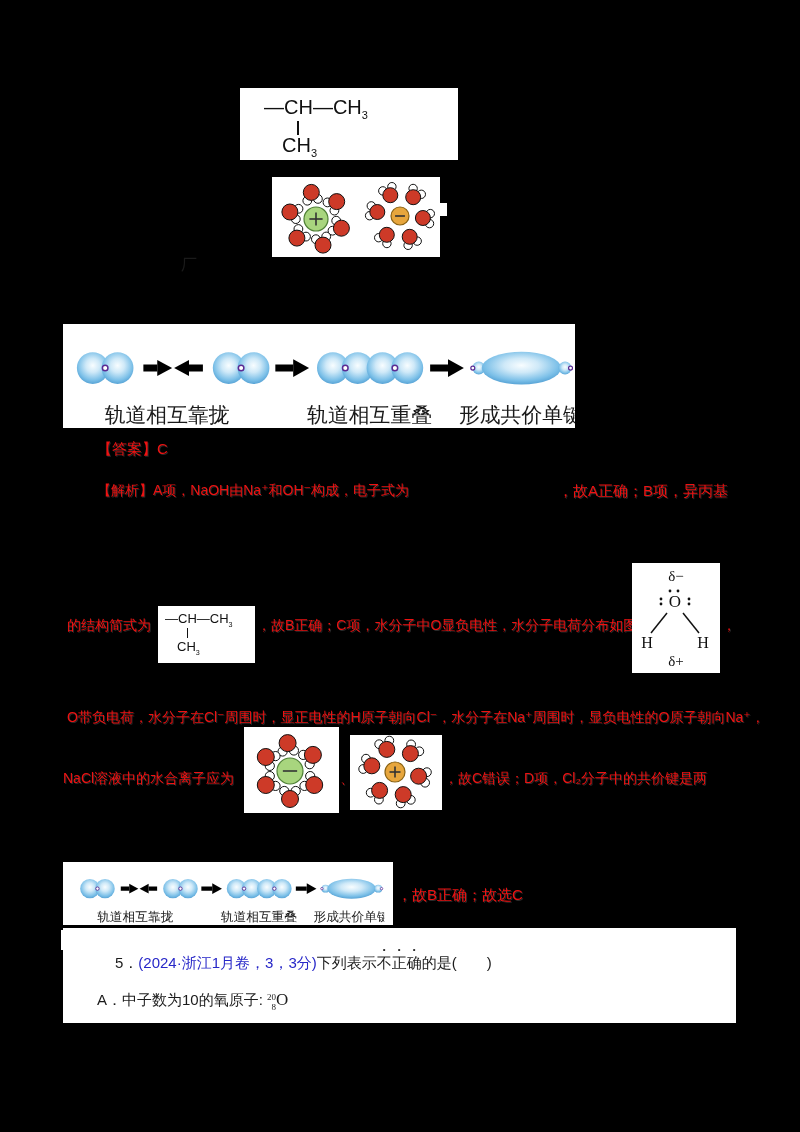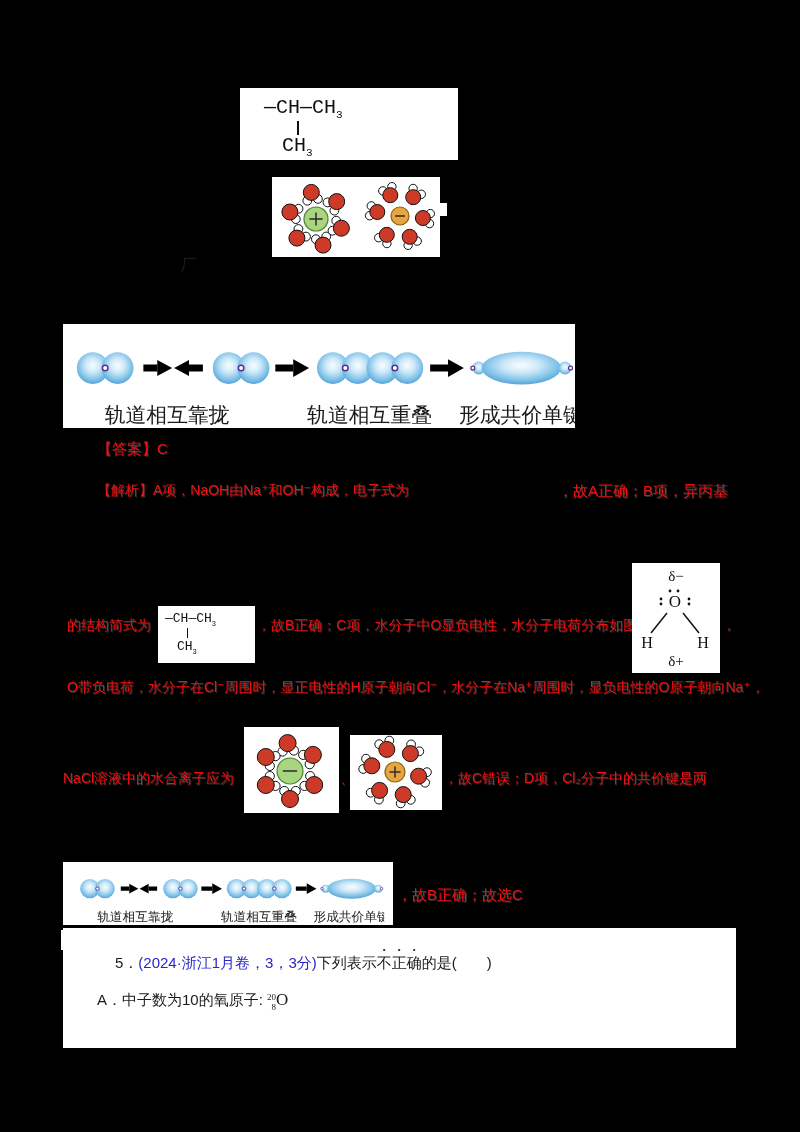--- a/index.html
+++ b/index.html
@@ -7,21 +7,21 @@
   }
   *{margin:0;padding:0;box-sizing:border-box}
   body{background:#000;font-family:"Liberation Sans","DejaVu Sans",sans-serif}
   #screen{position:relative;width:800px;height:1132px;background:var(--bg);overflow:hidden}
   .panel{position:absolute;background:var(--panel);color:var(--ink)}
   .red{position:absolute;color:var(--red);font-weight:400;white-space:nowrap;
        text-shadow:1px 1px 0 rgba(90,90,90,.45);font-size:15px}
   .red.sz14{font-size:14px}
 
   
-  .structf{position:relative;width:100%;height:100%;font-family:Liberation Mono, monospace;color:#111}
+  .structf{position:relative;width:100%;height:100%;font-family:Liberation Sans, sans-serif;color:#111}
   .sf-row1,.sf-row2{position:absolute;white-space:nowrap}
   .structf sub{font-size:.55em}
   .s-big{font-size:20px}
   .s-big .sf-row1{left:24px;top:8px}
   .s-big .sf-vline{position:absolute;left:57px;top:33px;width:1.5px;height:14px;background:#111}
   .s-big .sf-row2{left:42px;top:46px}
   .s-small{font-size:13px}
   .s-small .sf-row1{left:7px;top:5px}
   .s-small .sf-vline{position:absolute;left:29px;top:22px;width:1.2px;height:10px;background:#111}
   .s-small .sf-row2{left:19px;top:33px}
@@ -204,21 +204,21 @@
       <text x="43" y="44" text-anchor="middle" class="wt-o">O</text>
       <line x1="35" y1="50" x2="19" y2="70" stroke="#111" stroke-width="1.5"></line>
       <line x1="51" y1="50" x2="67" y2="70" stroke="#111" stroke-width="1.5"></line>
       <text x="15" y="85" text-anchor="middle" class="wt-h">H</text>
       <text x="71" y="85" text-anchor="middle" class="wt-h">H</text>
       <text x="44" y="103" text-anchor="middle" class="wt">δ+</text>
     </svg>
   </div>
   <div class="red sz14" style="left:722px;top:617px">，</div>
 
-  <div class="red sz14" style="left:67px;top:679px">O带负电荷，水分子在Cl⁻周围时，显正电性的H原子朝向Cl⁻，水分子在Na⁺周围时，显负电性的O原子朝向Na⁺，</div>
+  <div class="red sz14" style="left:67px;top:709px">O带负电荷，水分子在Cl⁻周围时，显正电性的H原子朝向Cl⁻，水分子在Na⁺周围时，显负电性的O原子朝向Na⁺，</div>
 
   <div class="red sz14" style="left:63px;top:770px">NaCl溶液中的水合离子应为</div>
   <div class="panel" style="left:244px;top:727px;width:95px;height:86px">
     <svg id="ions-ans1" viewBox="0 0 95 86" width="95" height="86">
         <circle cx="49.9" cy="23.5" r="4.6" fill="#ffffff" stroke="#111" stroke-width="1"></circle>
         <circle cx="38.6" cy="24.5" r="4.6" fill="#ffffff" stroke="#111" stroke-width="1"></circle>
         <circle cx="43.6" cy="16.1" r="8.5" fill="#cd3a28" stroke="#111" stroke-width="1"></circle>
         <circle cx="65.7" cy="37.2" r="4.6" fill="#ffffff" stroke="#111" stroke-width="1"></circle>
         <circle cx="59.2" cy="27.9" r="4.6" fill="#ffffff" stroke="#111" stroke-width="1"></circle>
         <circle cx="68.9" cy="27.9" r="8.5" fill="#cd3a28" stroke="#111" stroke-width="1"></circle>
@@ -268,21 +268,21 @@
 
 
   <div class="panel" style="left:63px;top:862px;width:330px;height:63px">
     <svg class="orb-box" viewBox="0 0 516 104" width="330" height="63">
         <use href="#orbfig"></use>
       </svg>
   </div>
   <div class="red" style="left:397px;top:886px">，故B正确；故选C</div>
 
   <div class="panel" style="left:61px;top:930px;width:10px;height:20px"></div>
-  <div class="panel" style="left:63px;top:928px;width:673px;height:120px">
+  <div class="panel" style="left:63px;top:928px;width:673px;height:95px">
     <div class="q-text" style="left:52px;top:17px">
       <span>5．</span><span class="qcite">(2024·浙江1月卷，3，3分)</span><span>下列表示</span><span class="em-dots">不正确</span><span>的是(　　)</span>
     </div>
     <div class="q-text" style="left:34px;top:62px">
       <span>A．</span><span>中子数为10的氧原子: </span><span class="iso"><span class="iso-st">
             <span>20</span>
             <span>8</span>
           </span><span class="iso-o">O</span></span>
     </div>
   </div>

